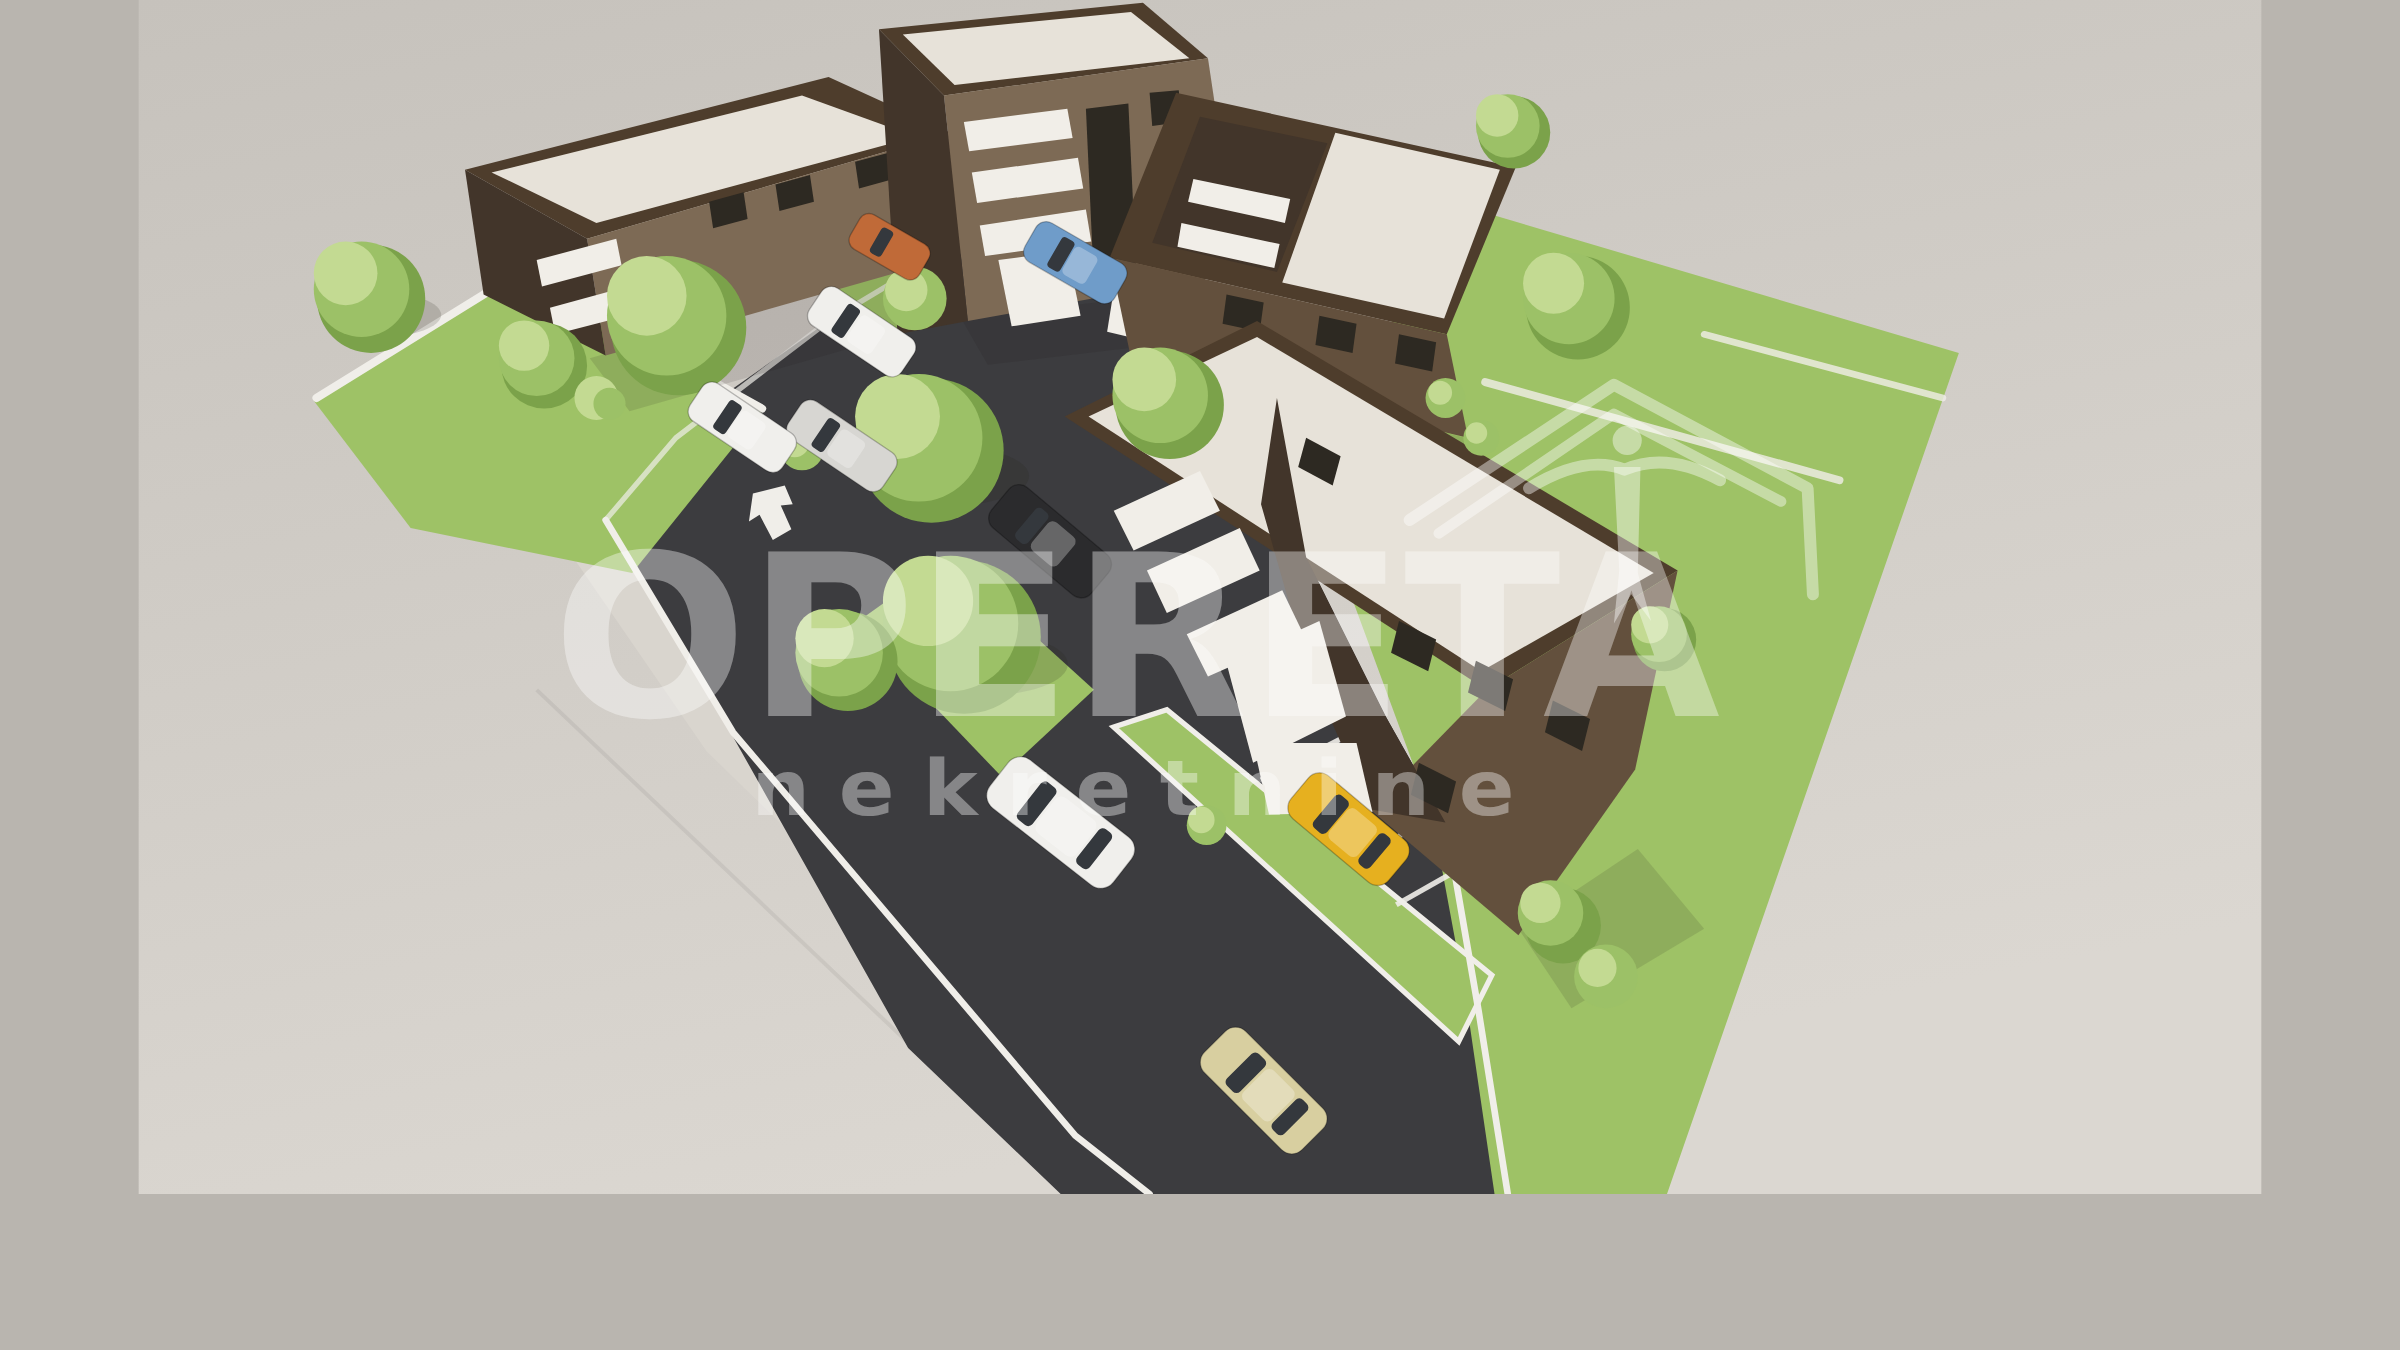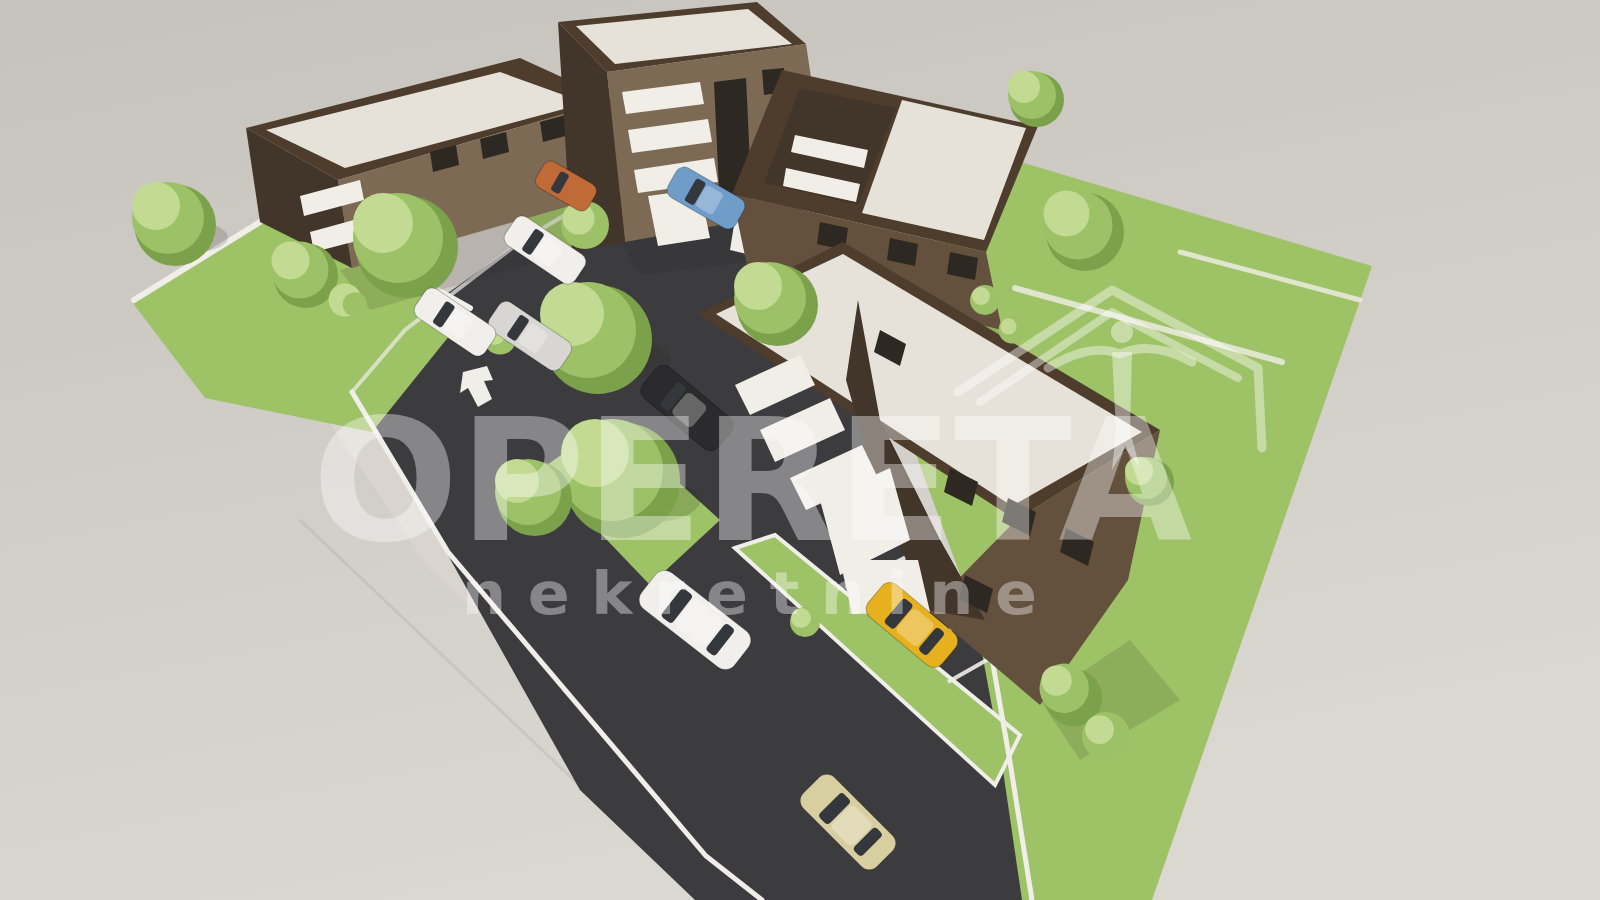--- a/index.html
+++ b/index.html
@@ -1,16 +1,16 @@
 <!DOCTYPE html>
 <html style="--bg-top: #c6c2bc; --bg-bottom: #dbd7d1; --asphalt: #3c3c3f; --sidewalk: #d9d5ce; --curb: #f0eee9; --grass: #9ec266; --grass-dark: #84ab4e; --roof-cream: #e7e2d9; --parapet: #4e3d2c; --brick-light: #7d6a55; --brick-mid: #63503d; --brick-dark: #42352a; --white-trim: #f1eee8; --trim-shadow: #d5d1c9; --window: #2d2922; --tree-light: #c3da92; --tree-mid: #9cc167; --tree-dark: #7ba24a; --car-white: #f0efec; --car-yellow: #e6b01f; --car-beige: #d8cfa0; --car-dark: #2b2b2d; --car-blue: #6f9cc9; --car-orange: #c06a38; --glass: #34383d; --wm: #ffffff;"><head>
 <meta charset="utf-8">
 <style>
   html,body{margin:0;padding:0;background:#b9b5af;}
-  .stage{width:1600px;height:900px;margin:0 auto;position:relative;overflow:hidden;
+  .stage{width:1600px;height:796px;margin:0 auto;position:relative;overflow:hidden;
          font-family:"DejaVu Sans", sans-serif;}
   svg{display:block;width:100%;height:100%;}
   
   .asph{fill:var(--asphalt);}
   .walk{stroke:var(--sidewalk);fill:none;}
   .curb{stroke:var(--curb);fill:none;stroke-linecap:round;}
   .grass{fill:var(--grass);}
   .mark{fill:var(--curb);}
   .lawnline{stroke:var(--curb);fill:none;stroke-linecap:round;opacity:.8;}
   

